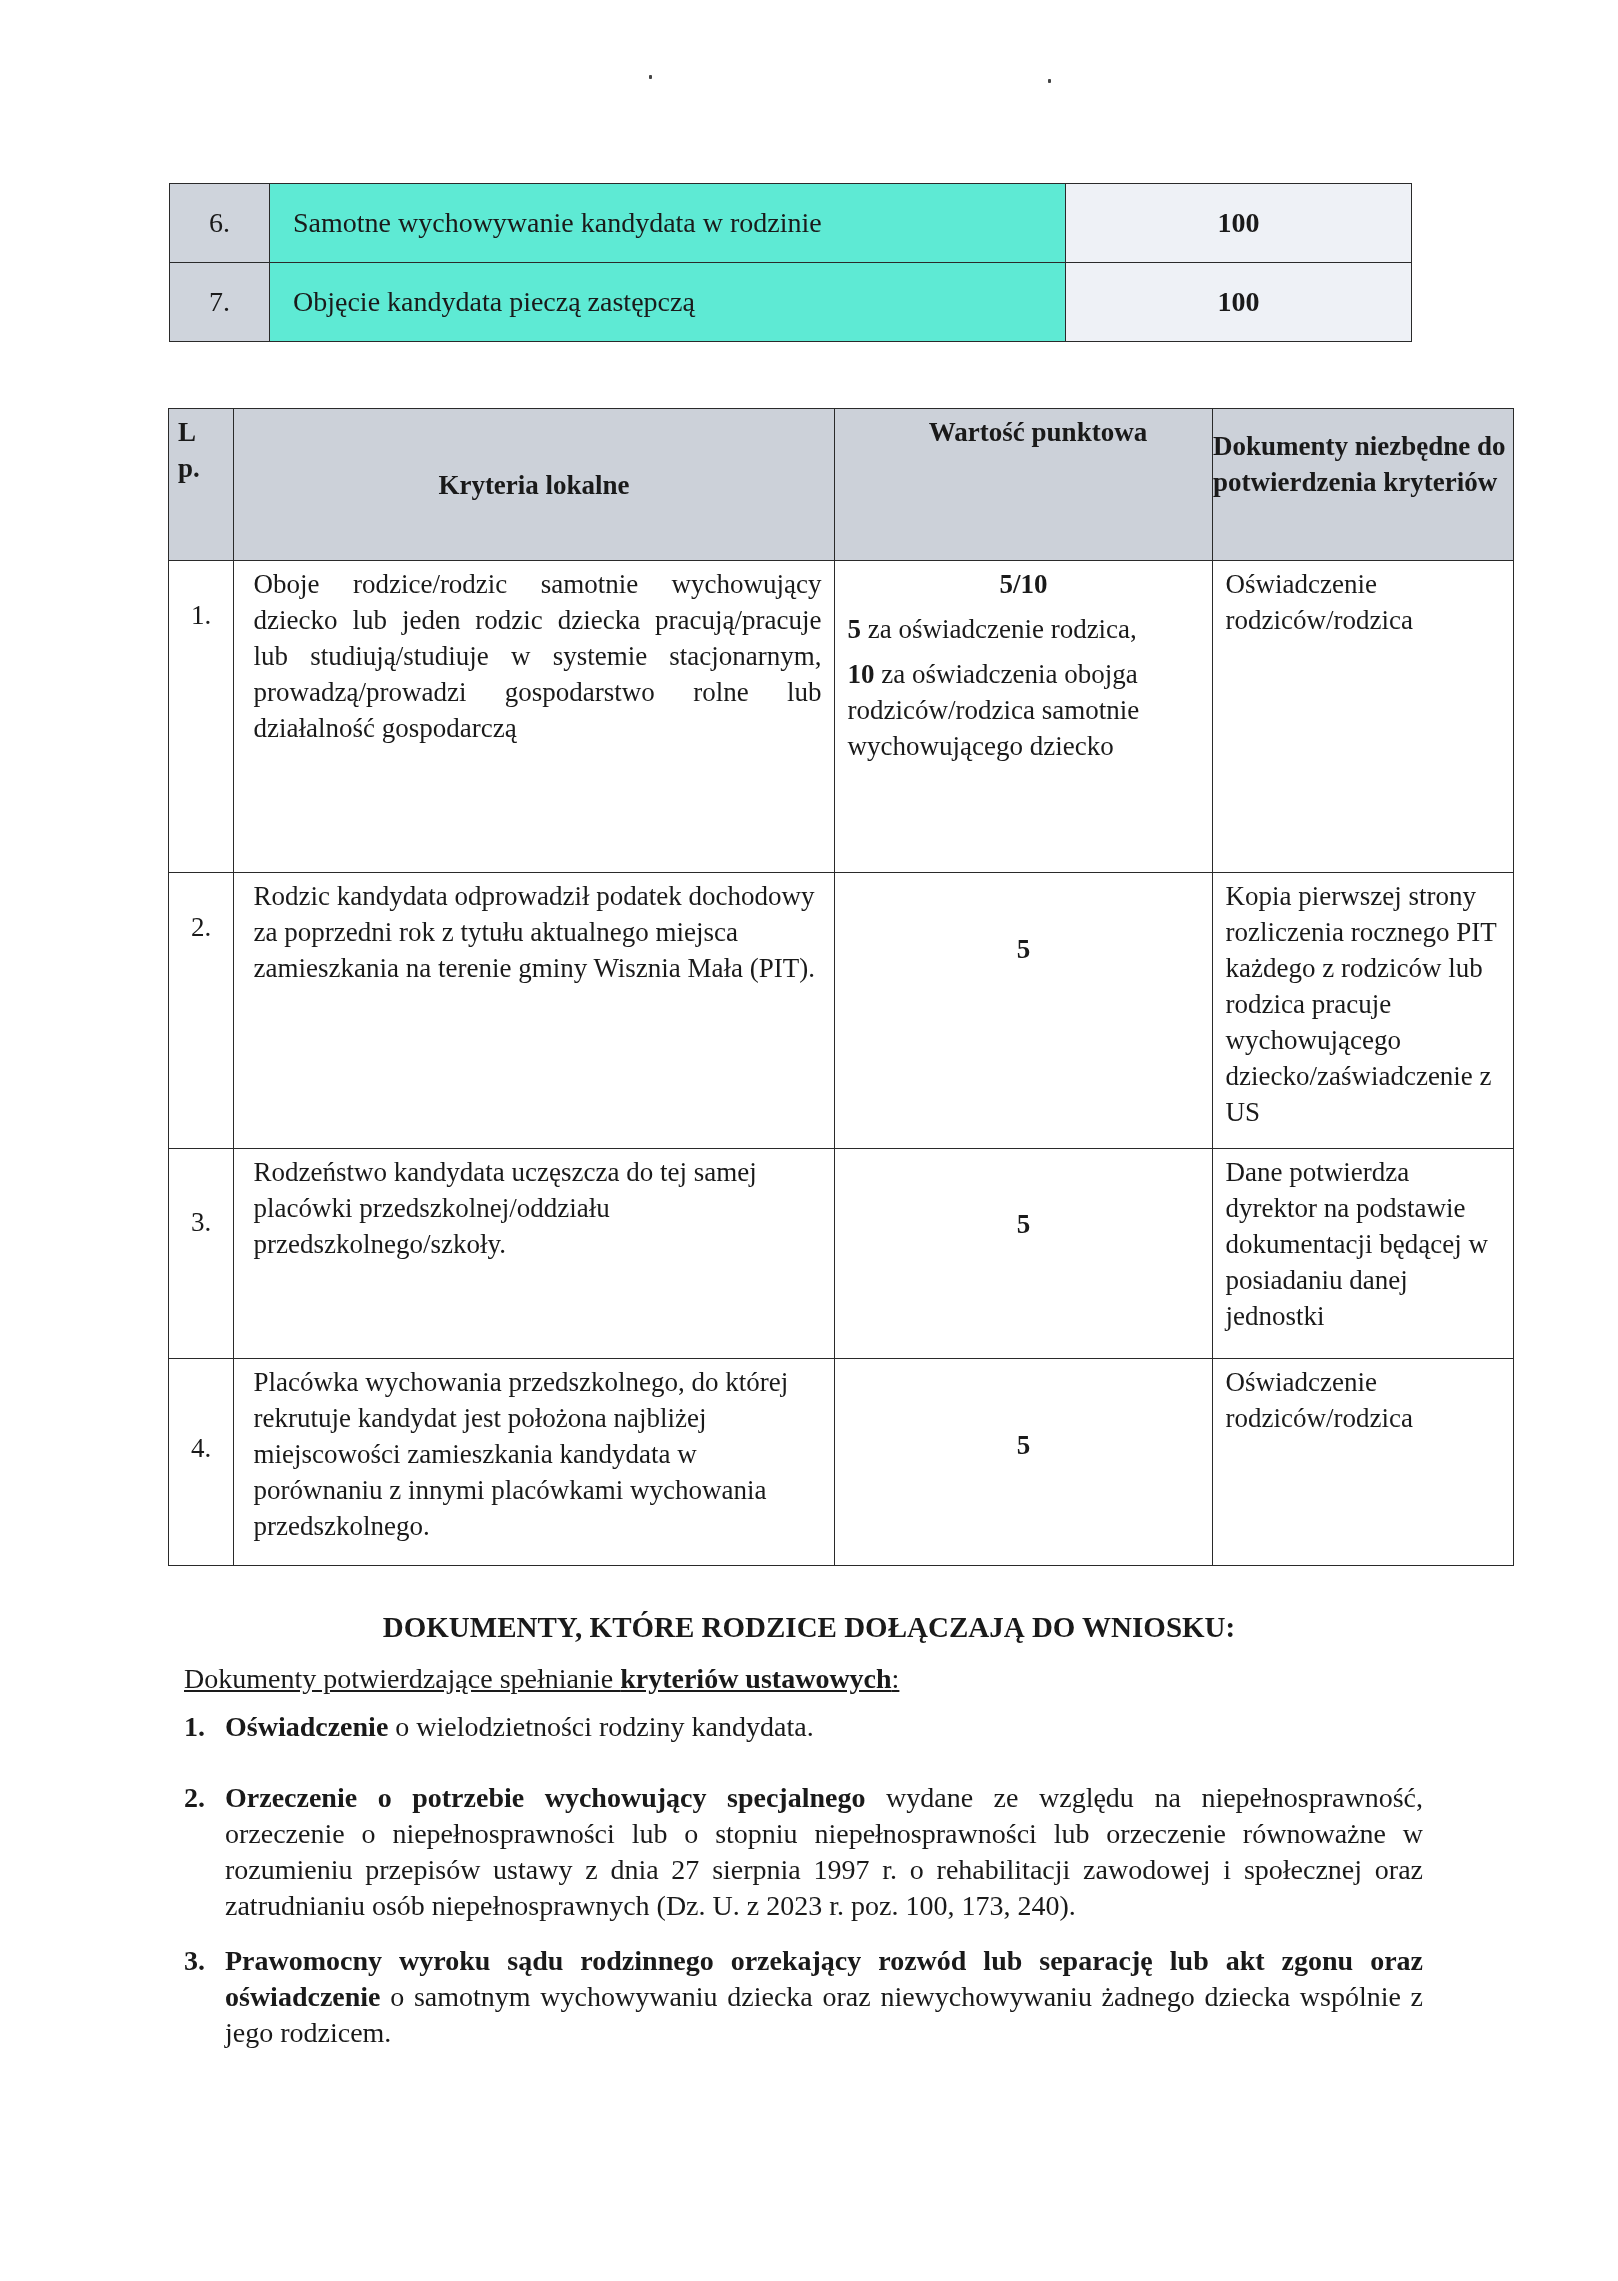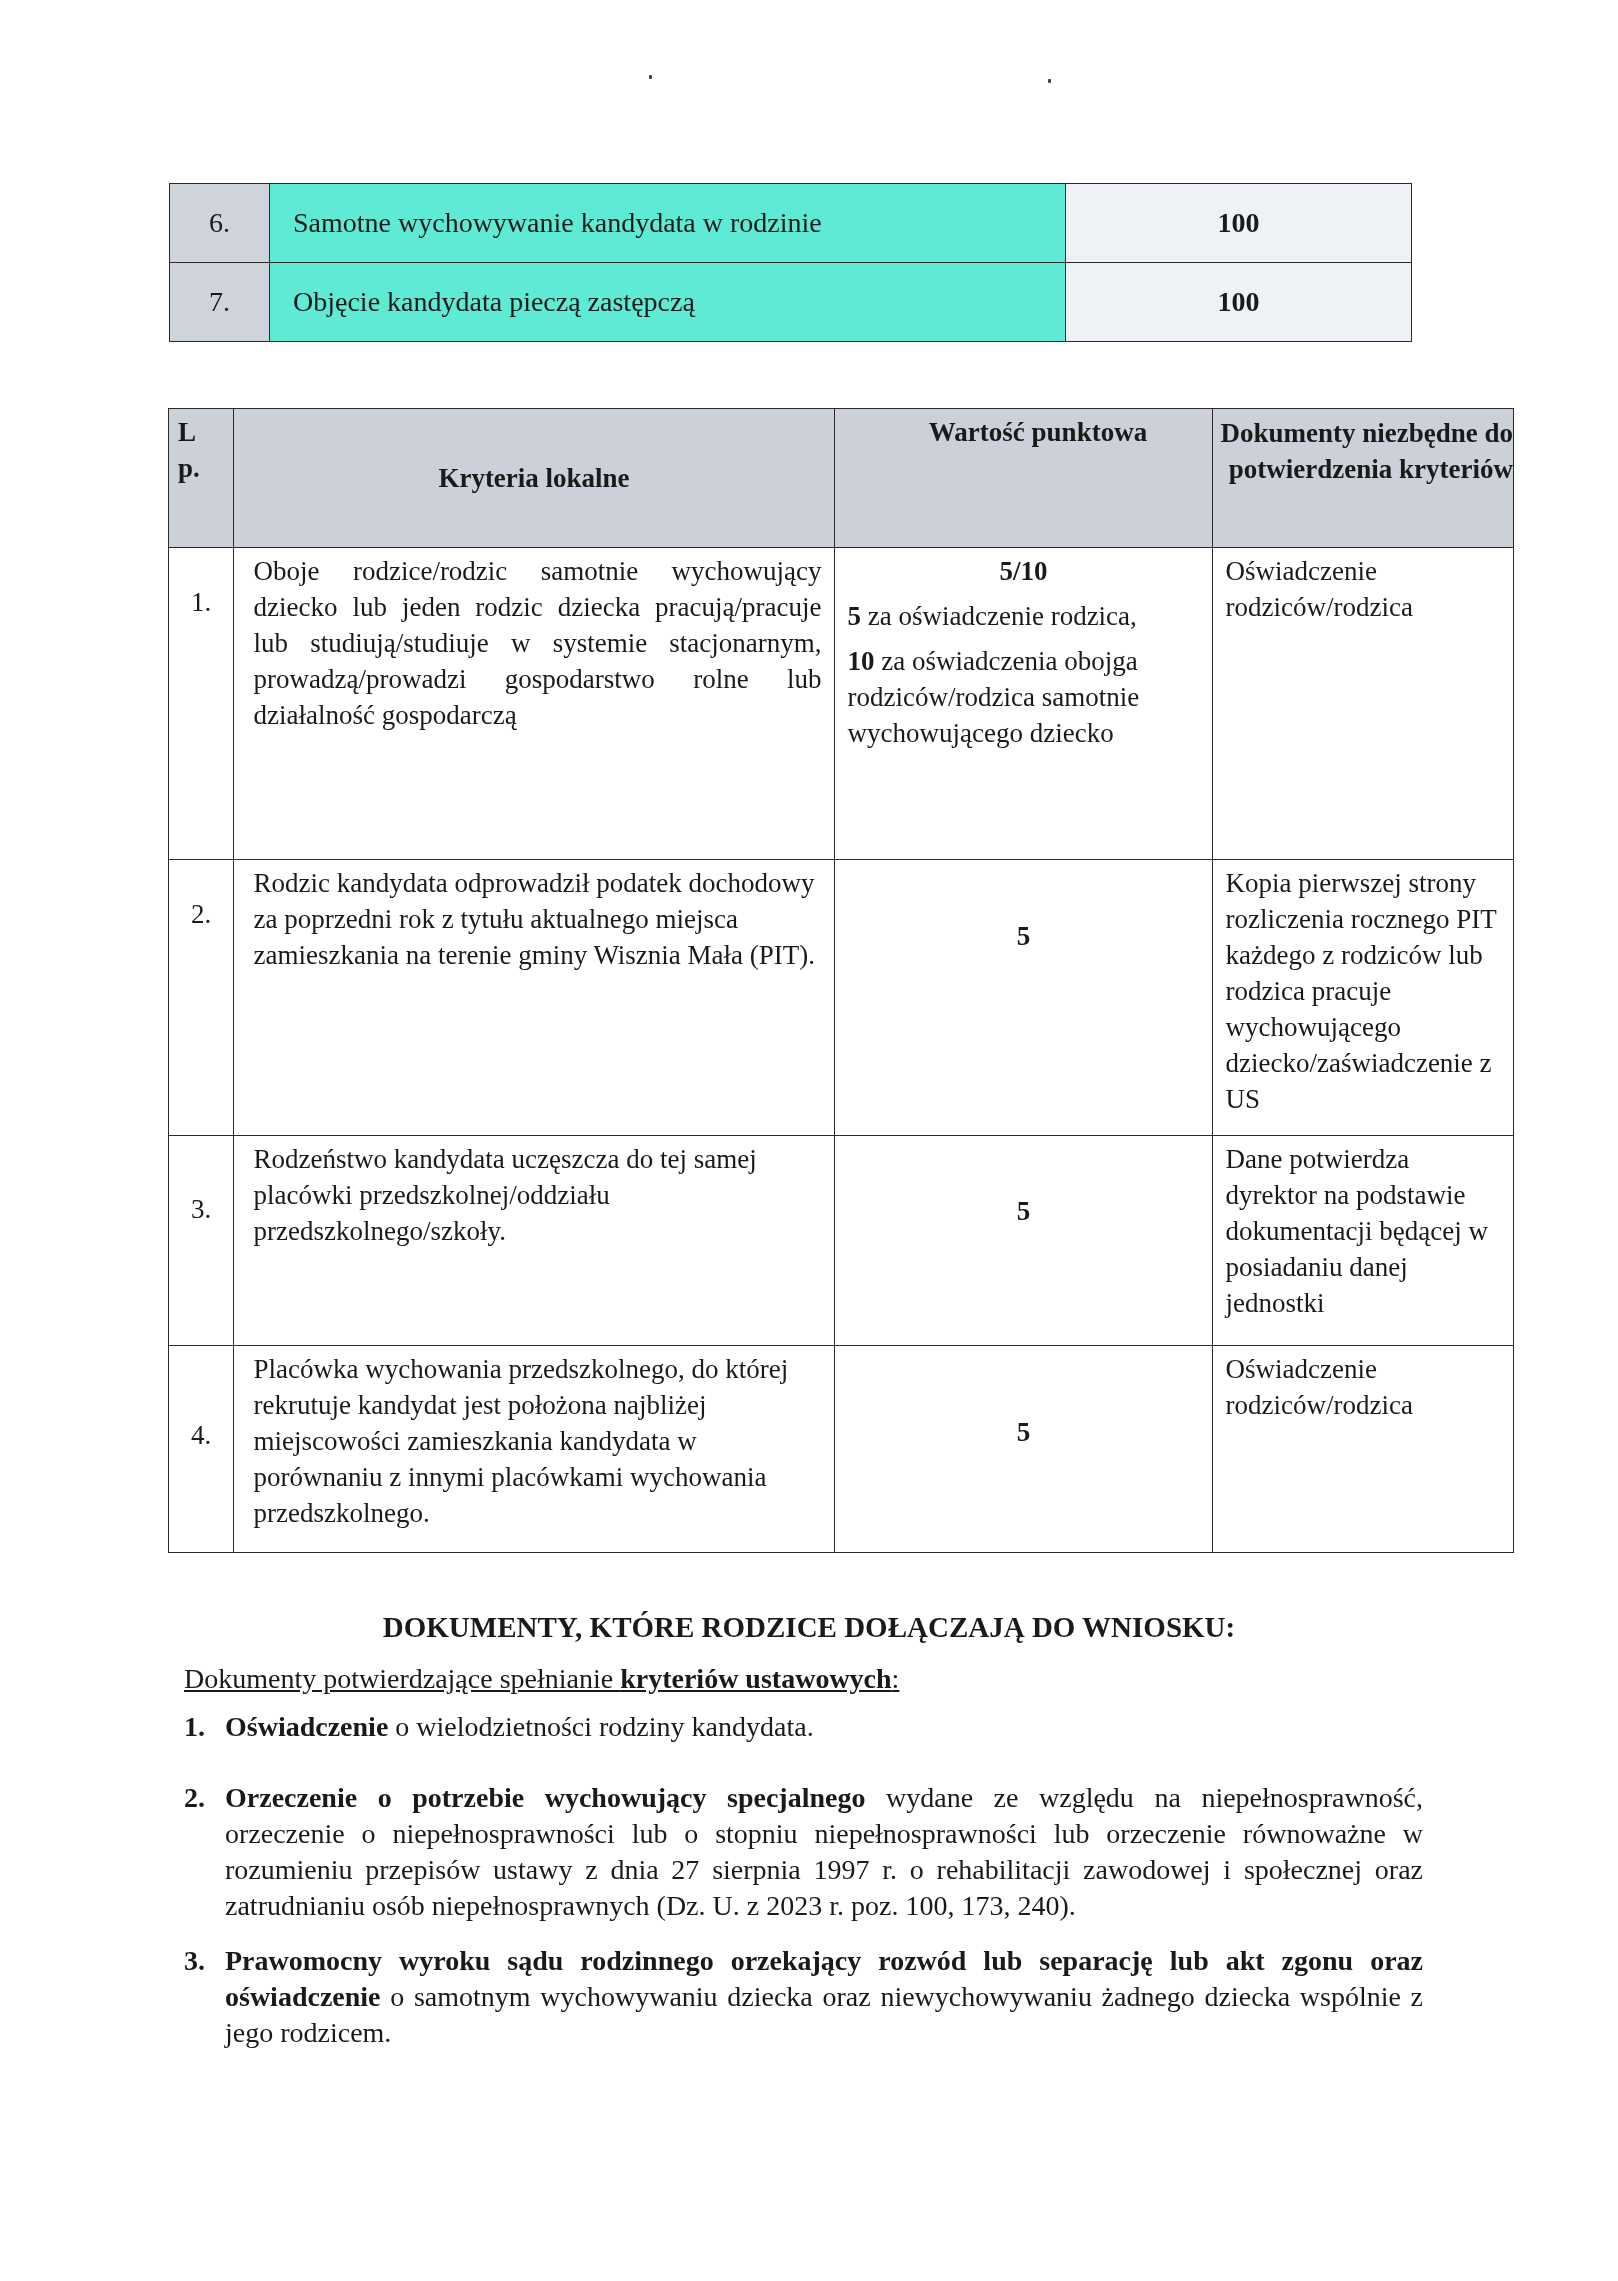--- a/index.html
+++ b/index.html
@@ -18,21 +18,21 @@
   #t1 .num { width: 99px; background: #cfd4dc; text-align: center; }
   #t1 .crit { width: 772px; background: #5eead4; padding-left: 23px; }
   #t1 .val { background: #eef1f6; text-align: center; font-weight: bold; }
 
   
   #t2 { left: 168px; top: 408px; width: 1346px; }
   #t2 th { background: #ccd1d9; font-weight: bold; font-size: 27px; height: 132px; line-height: 36px; }
   #t2 th.lp { width: 55px; text-align: left; padding-left: 9px; vertical-align: top; padding-top: 5.3px; }
   #t2 th.kr { width: 600px; text-align: center; vertical-align: middle; }
   #t2 th.wp { width: 348px; text-align: center; padding-top: 5.3px; padding-left: 29px; }
-  #t2 th.dk { text-align: right; padding-top: 6px; }
+  #t2 th.dk { text-align: left; padding-top: 19px; }
   #t2 td { font-size: 27px; line-height: 36px; }
   #t2 td.lp { text-align: center; vertical-align: middle; padding-top: 0; }
   #t2 td.kr { padding: 5.3px 12.5px 5.3px 19.6px; }
   #t2 td.kr.justify { text-align: justify; text-align-last: left; }
   #t2 td.wp { text-align: center; vertical-align: middle; font-weight: bold; }
   #t2 td.wp.multi { text-align: left; vertical-align: top; font-weight: normal; padding: 5.3px 12.5px; }
   #t2 td.dk { padding: 5.3px 12.5px; }
   .wp-title { font-weight: bold; text-align: center; display: block; margin-bottom: 9px; }
   .wp-line { display: block; margin-bottom: 9px; }
   .wp-line b { font-weight: bold; }

